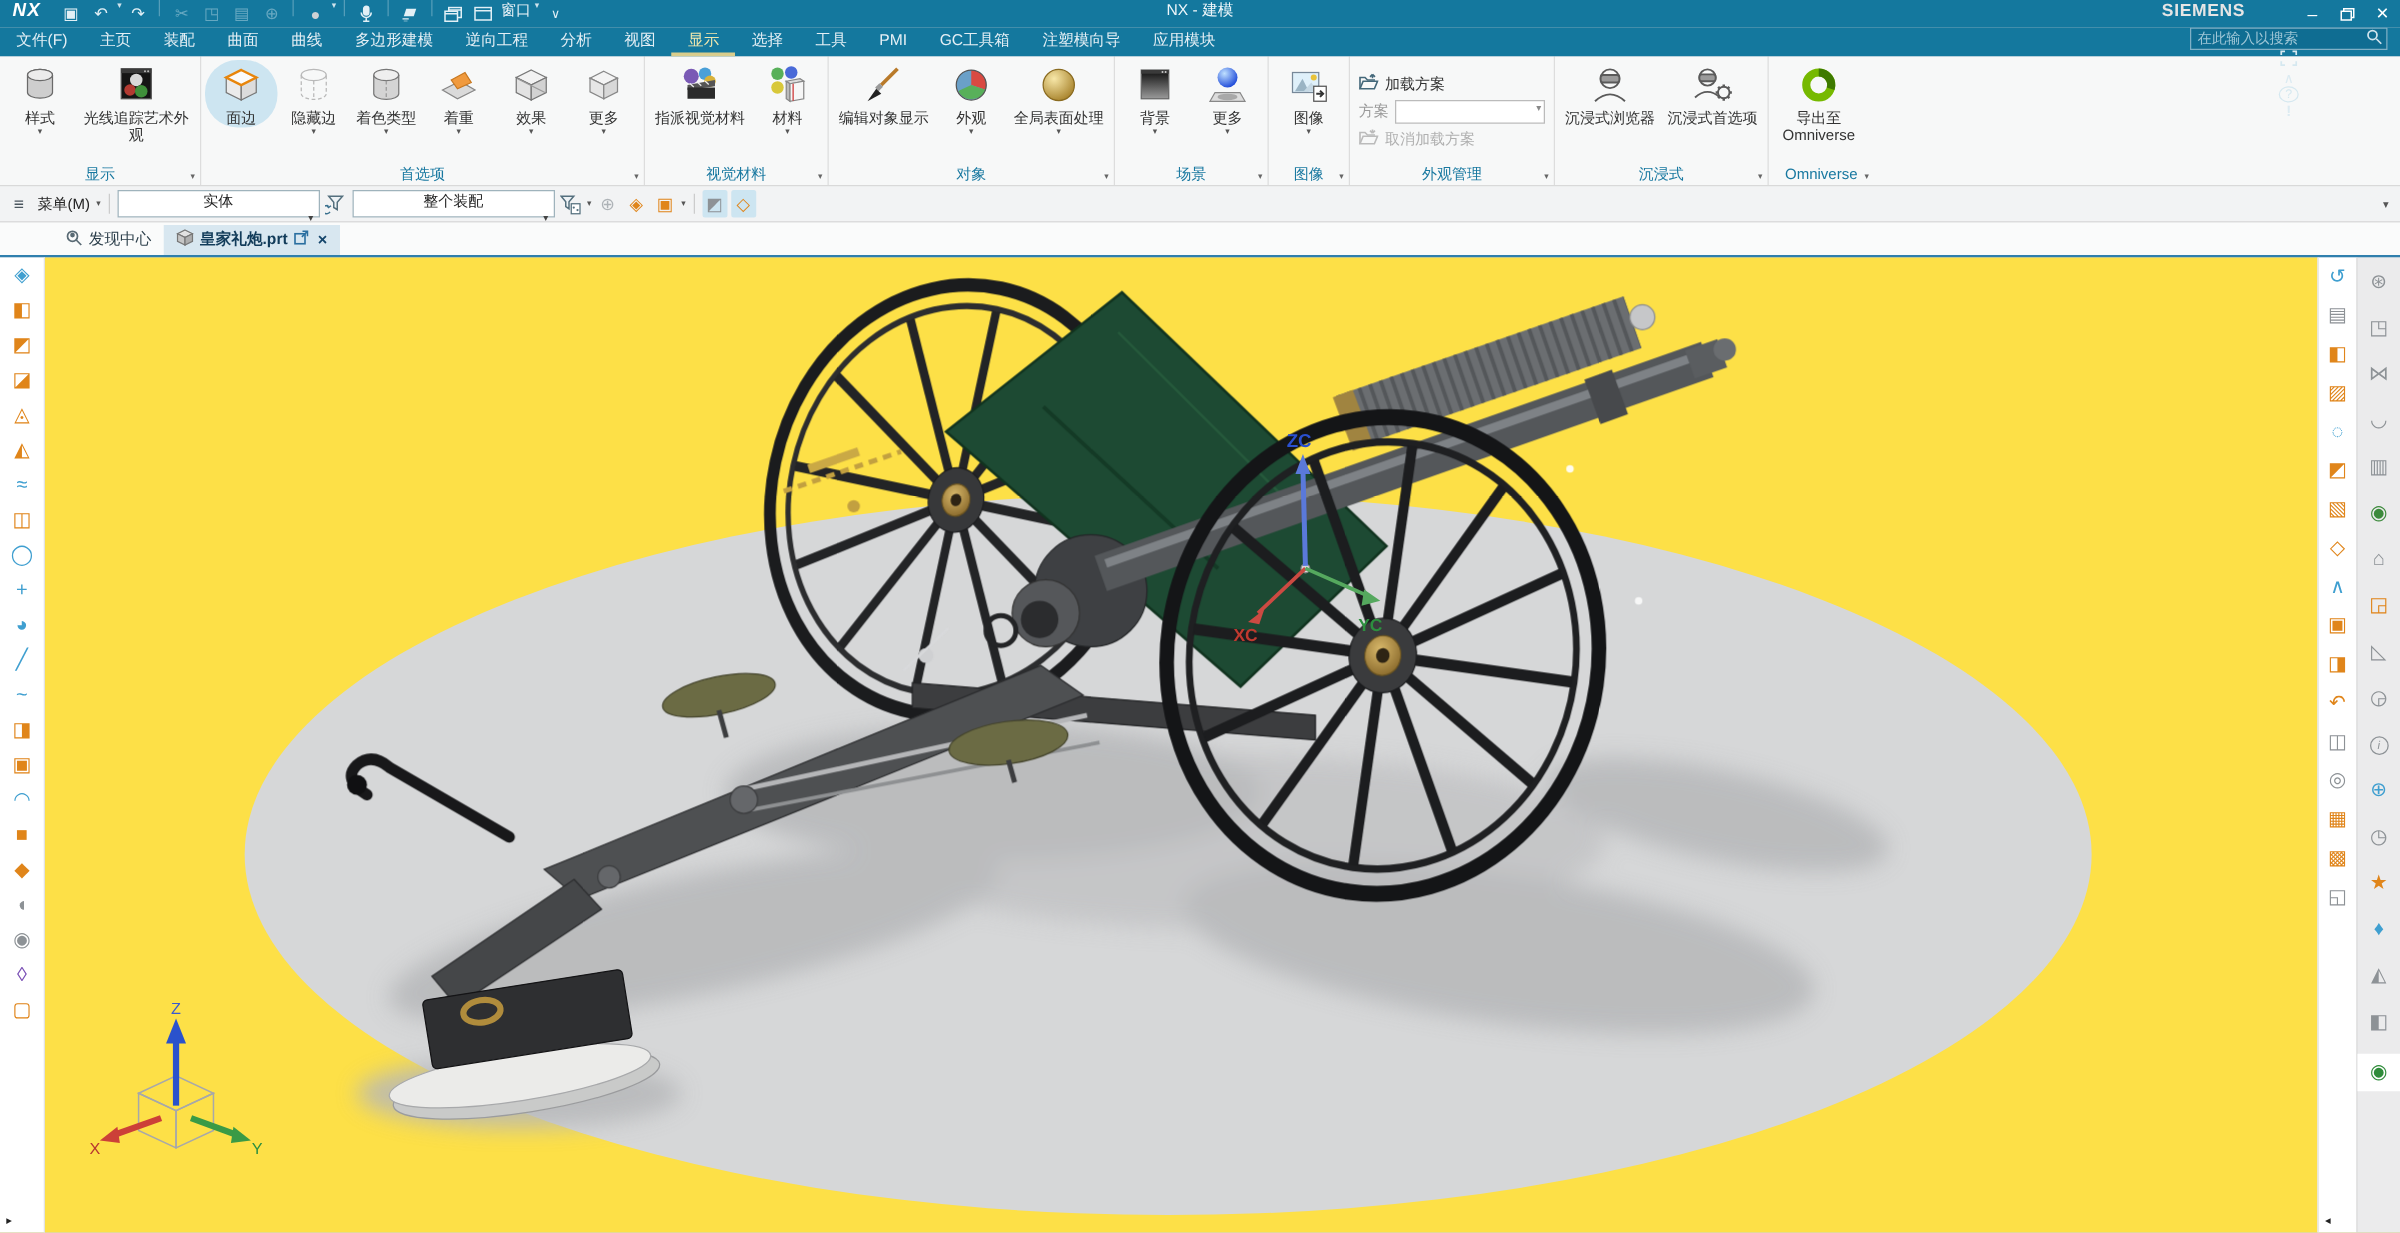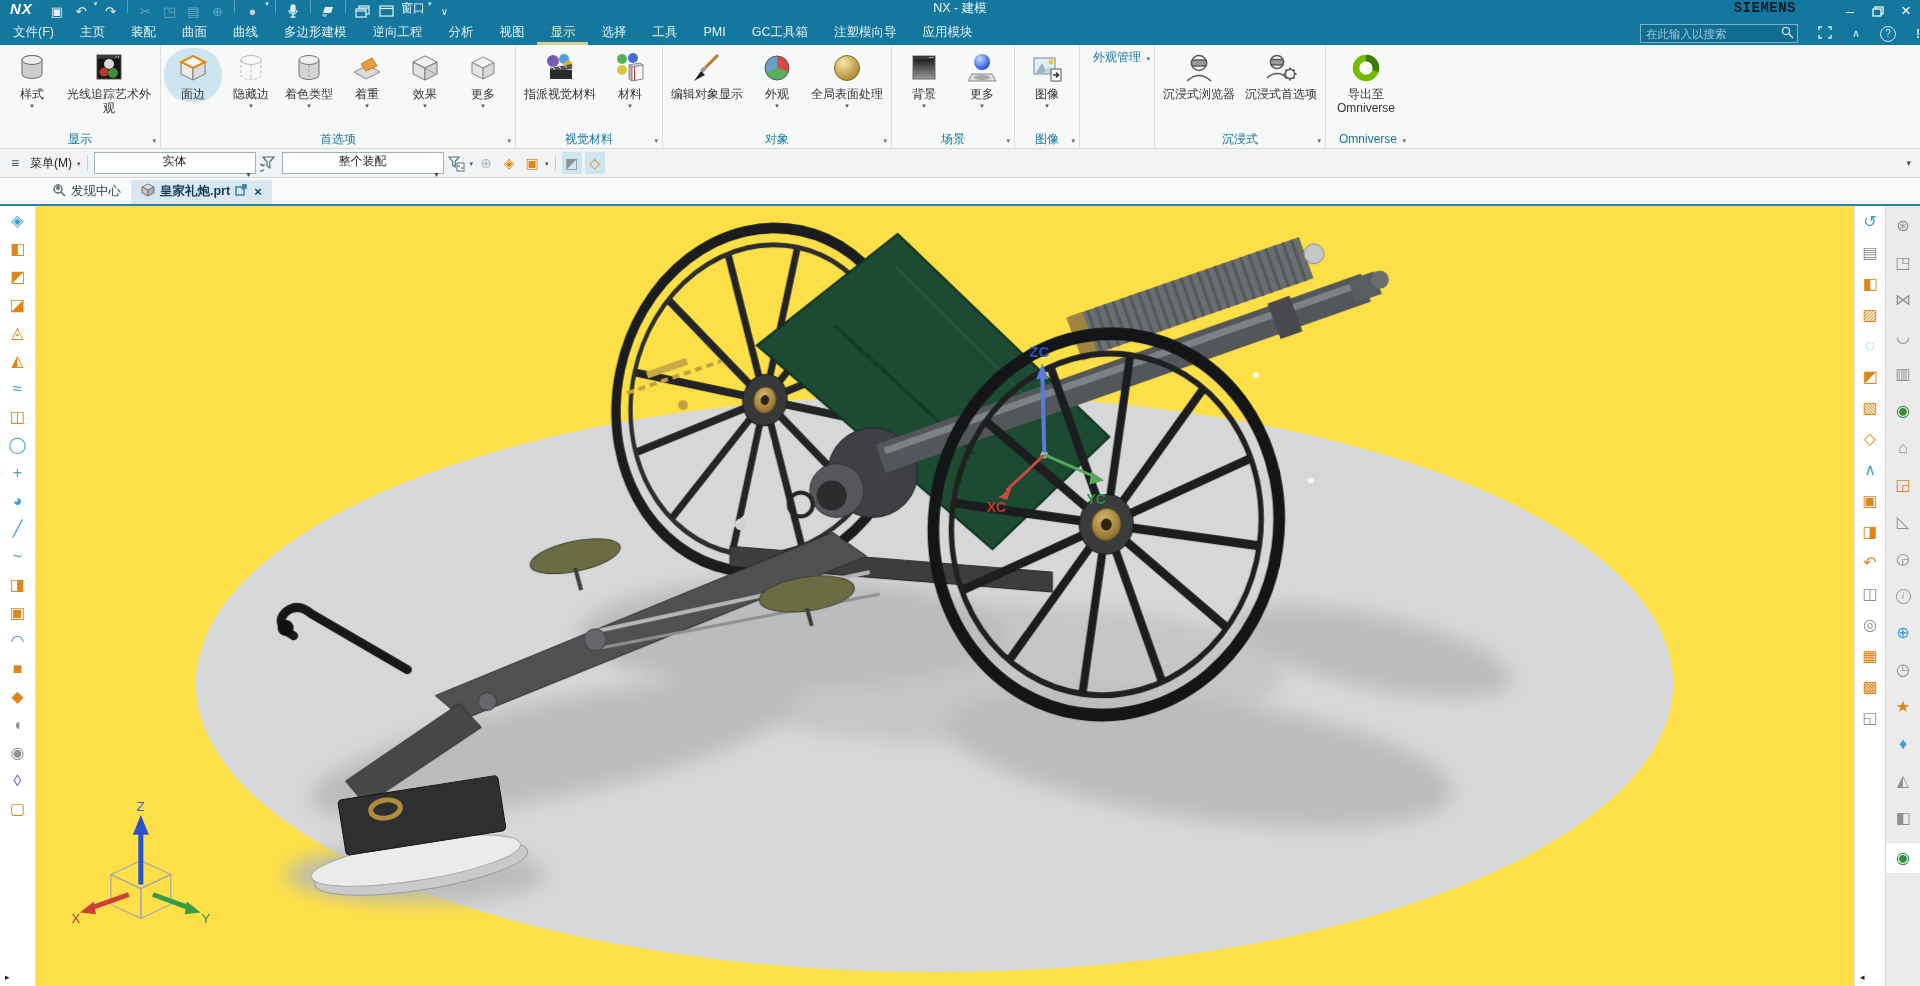--- a/index.html
+++ b/index.html
@@ -8,29 +8,29 @@
   .app{width:1920px;height:986px;display:flex;flex-direction:column;}
 
   
   .tb{height:22px;background:#14789e;color:#fff;display:flex;position:relative;flex:0 0 auto;}
   .logo{font-weight:bold;font-style:italic;font-size:15px;padding:0 12px 0 10px;letter-spacing:1px;}
   .tbi{min-width:20px;height:22px;display:flex;align-items:center;justify-content:center;color:#e2f0f6;font-size:13px;padding:0 2px;cursor:default;}
   .tbi.dis{opacity:.4;}
   .tcar{font-size:7px;color:#cfe3ec;padding:0 1px;}
   .tsep{width:1px;height:13px;background:rgba(255,255,255,.28);margin:0 5px;}
   .ttl{position:absolute;left:50%;transform:translateX(-50%);font-size:12.5px;color:#eef6fa;}
-  .brand{margin-left:auto;font-weight:bold;font-size:14px;letter-spacing:.5px;color:#0f172a;padding-right:40px;font-family:Liberation Mono, monospace;}
+  .brand{margin-left:auto;font-weight:bold;font-size:14px;letter-spacing:.5px;color:#e5e5e5;padding-right:40px;}
   .winb{width:28px;height:22px;display:flex;align-items:center;justify-content:center;color:#fff;font-size:14px;}
   .wlab{font-size:12px;color:#e8f2f7;padding:0 2px;}
 
   
   .mb{height:23px;background:#14789e;display:flex;align-items:stretch;color:#e4eff5;flex:0 0 auto;position:relative;}
   .mtab{padding:0 13px;display:flex;align-items:center;font-size:12.5px;border-bottom:3px solid transparent;cursor:default;}
   .mtab.act{color:#efe7ae;border-bottom-color:#d9cd8c;}
-  .mright{margin-left:auto;display:flex;align-items:center;gap:20px;}
+  .mright{margin-left:auto;display:flex;align-items:center;gap:0;padding-right:10px;flex-direction:column;}
   .srchwrap{display:flex;align-items:center;background:#0f6d92;border:1px solid #7fb0c6;height:17px;width:150px;padding:0 3px;}
   .srch{flex:1;background:transparent;border:none;outline:none;color:#dcebf2;font-size:11.5px;width:120px;}
   .srch::placeholder{color:#9ec6d6;}
   .micon{color:#dcebf2;font-size:12px;}
   .circ{width:14px;height:14px;border:1px solid #d5e8f0;border-radius:50%;display:flex;align-items:center;justify-content:center;font-size:10px;color:#d5e8f0;}
 
   
   .rb{height:103px;background:#f7f8f8;border-bottom:1px solid #d9d9d9;display:flex;flex:0 0 auto;}
   .rg{display:flex;flex-direction:column;border-right:1px solid #ddd;padding:3px 3px 0;}
   .rgi{flex:1;display:flex;align-items:flex-start;}
@@ -435,20 +435,46 @@
           <span class="ricar">▾</span>
         </div>
       </div>
       <div class="rgl">
           <span>图像</span>
           <span class="rgc">▾</span>
         </div>
     </div>
 
     <div class="rg">
+      <div class="rgi rrows">
+        <div class="rrow">
+          <span>
+            <svg width="16" height="16" viewBox="0 0 16 16" fill="none" stroke="#44687a" stroke-width="1.3">
+                <path d="M1,13 V4 h4 l2,2 h6"></path>
+                <path d="M1,13 l2.5,-6 h11.5 l-2.5,6 z"></path>
+                <path d="M11,1.5 v3 M11,1.5 l-2,2 M11,1.5 l2,2"></path>
+              </svg>
+          </span>
+          <span>加载方案</span>
+        </div>
+        <div class="rrow" style="color:#9a9a9a">
+          <span>方案</span>
+          <span class="rcombo"></span>
+        </div>
+        <div class="rrow dis">
+          <span>
+            <svg width="16" height="16" viewBox="0 0 16 16" fill="none" stroke="#bbb" stroke-width="1.3">
+                <path d="M1,13 V4 h4 l2,2 h6"></path>
+                <path d="M1,13 l2.5,-6 h11.5 l-2.5,6 z"></path>
+                <path d="M11,4.5 v-3 M11,4.5 l-2,-2 M11,4.5 l2,-2"></path>
+              </svg>
+          </span>
+          <span>取消加载方案</span>
+        </div>
+      </div>
       <div class="rgl">
           <span>外观管理</span>
           <span class="rgc">▾</span>
         </div>
     </div>
 
     <div class="rg">
       <div class="rgi">
         <div class="ri">
           <span class="ric">

